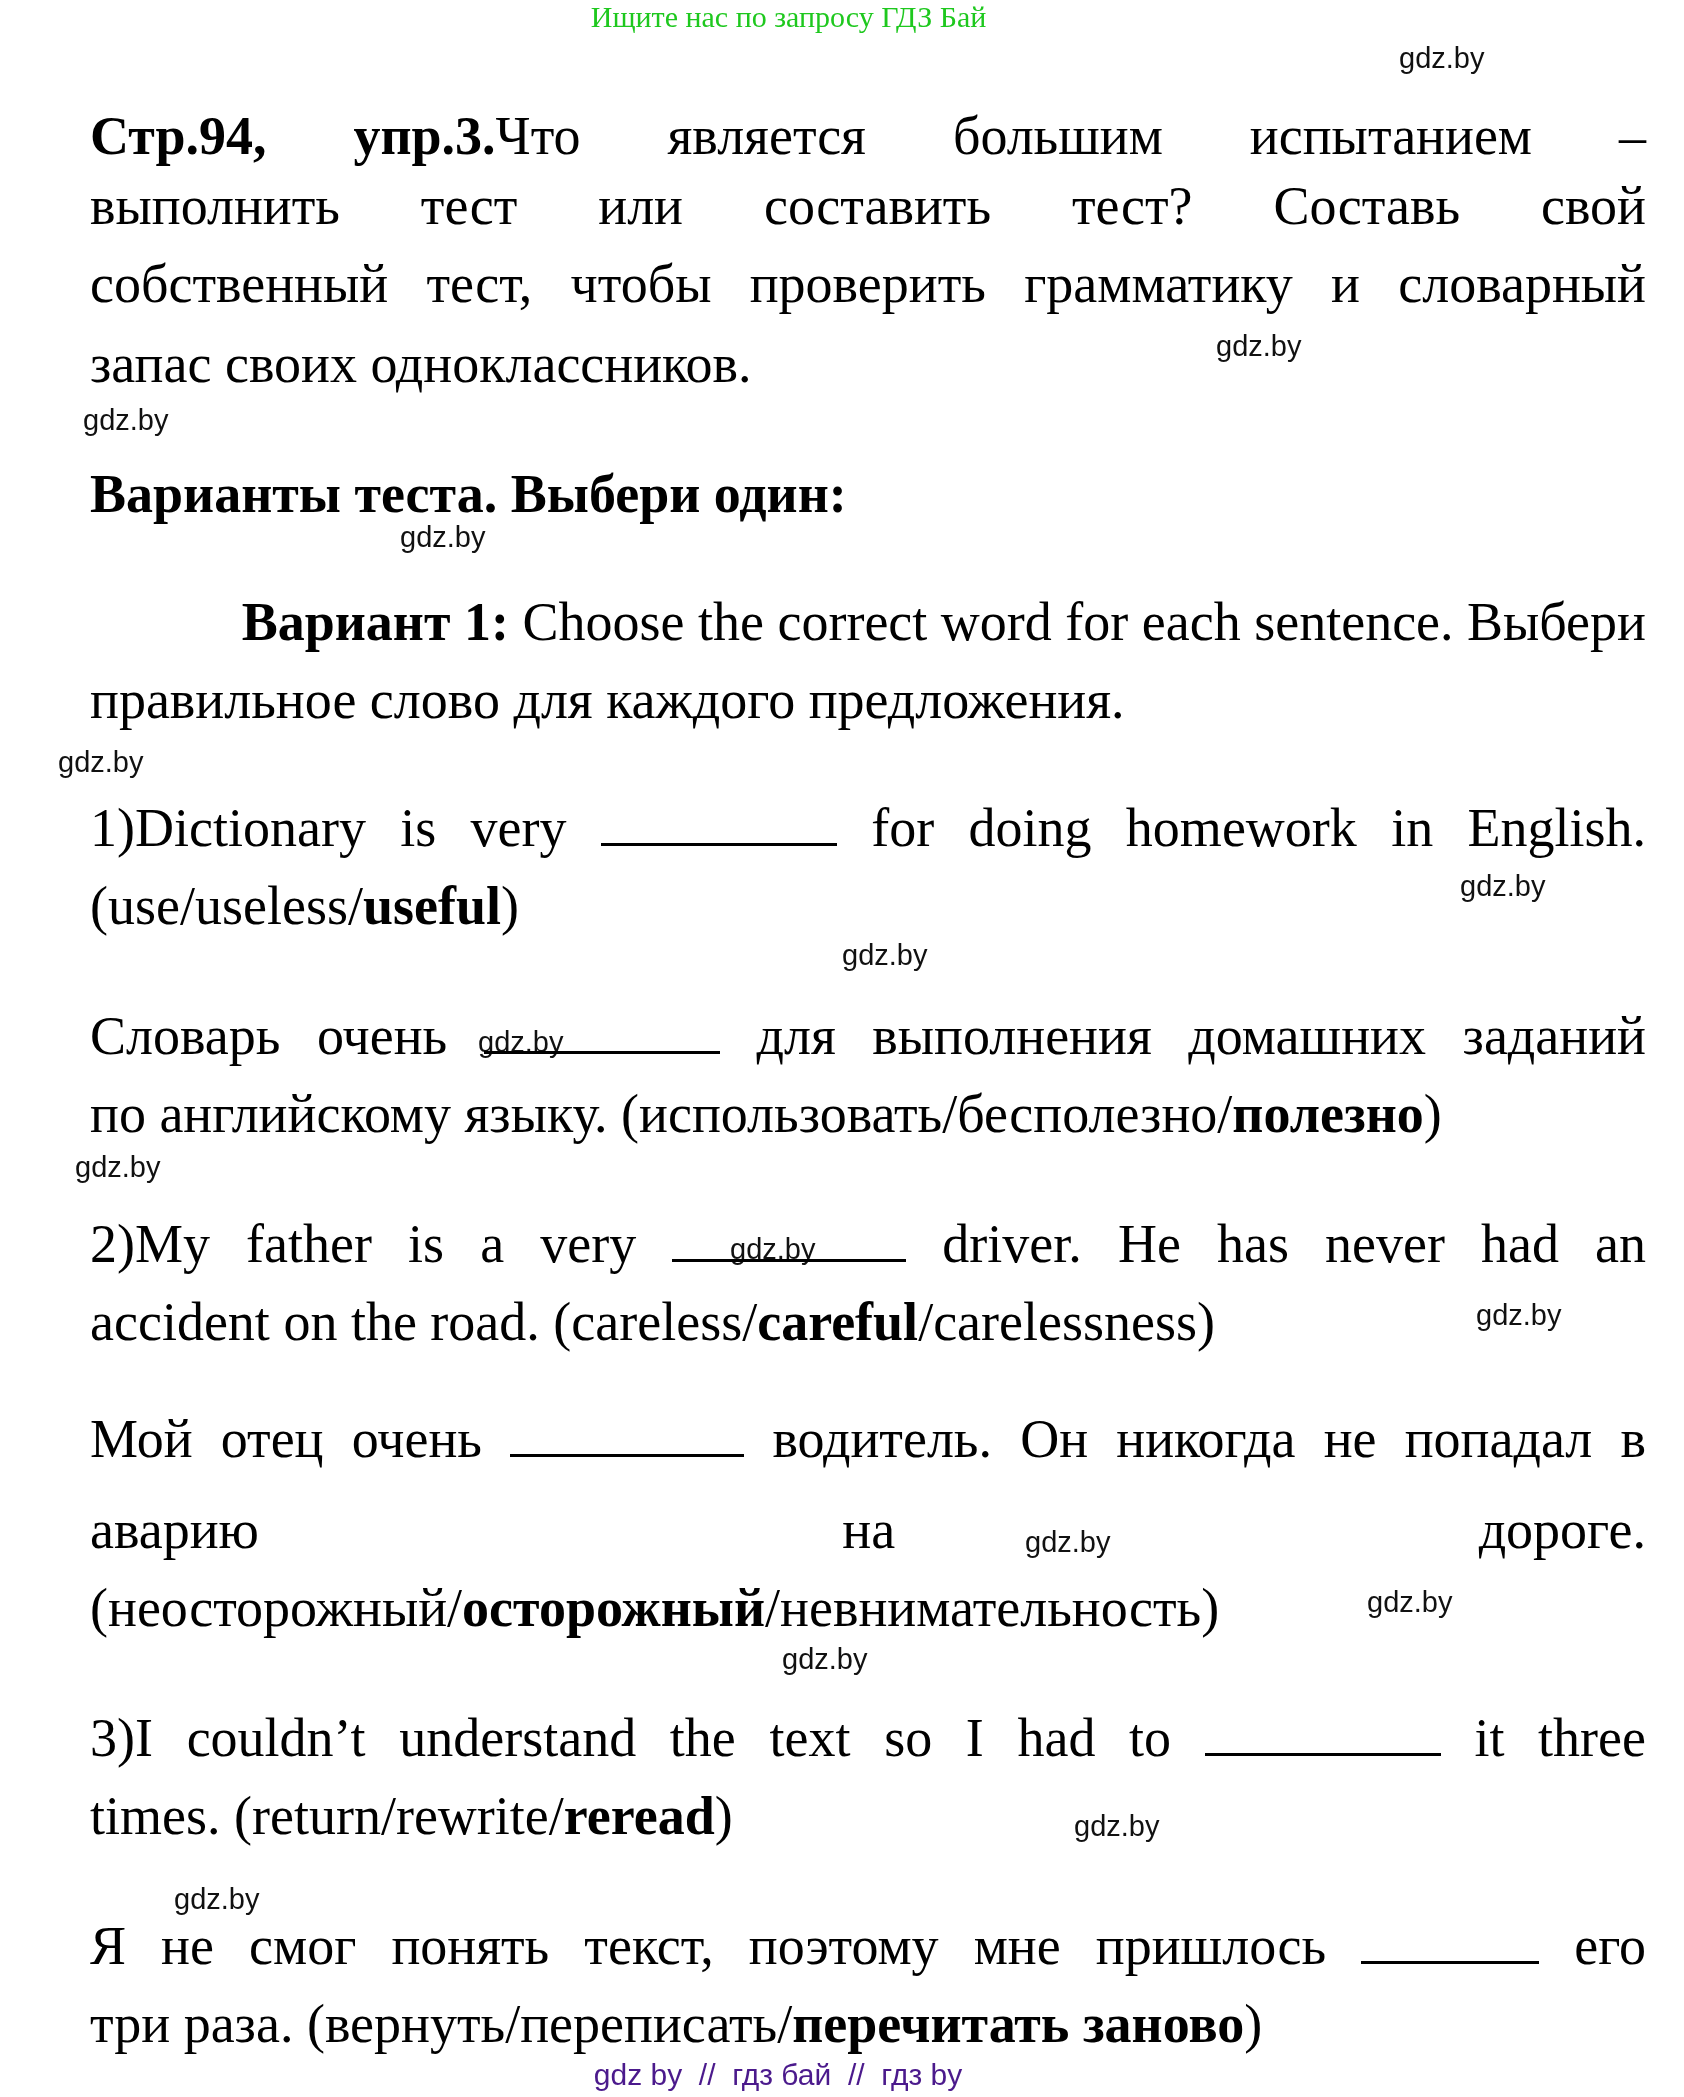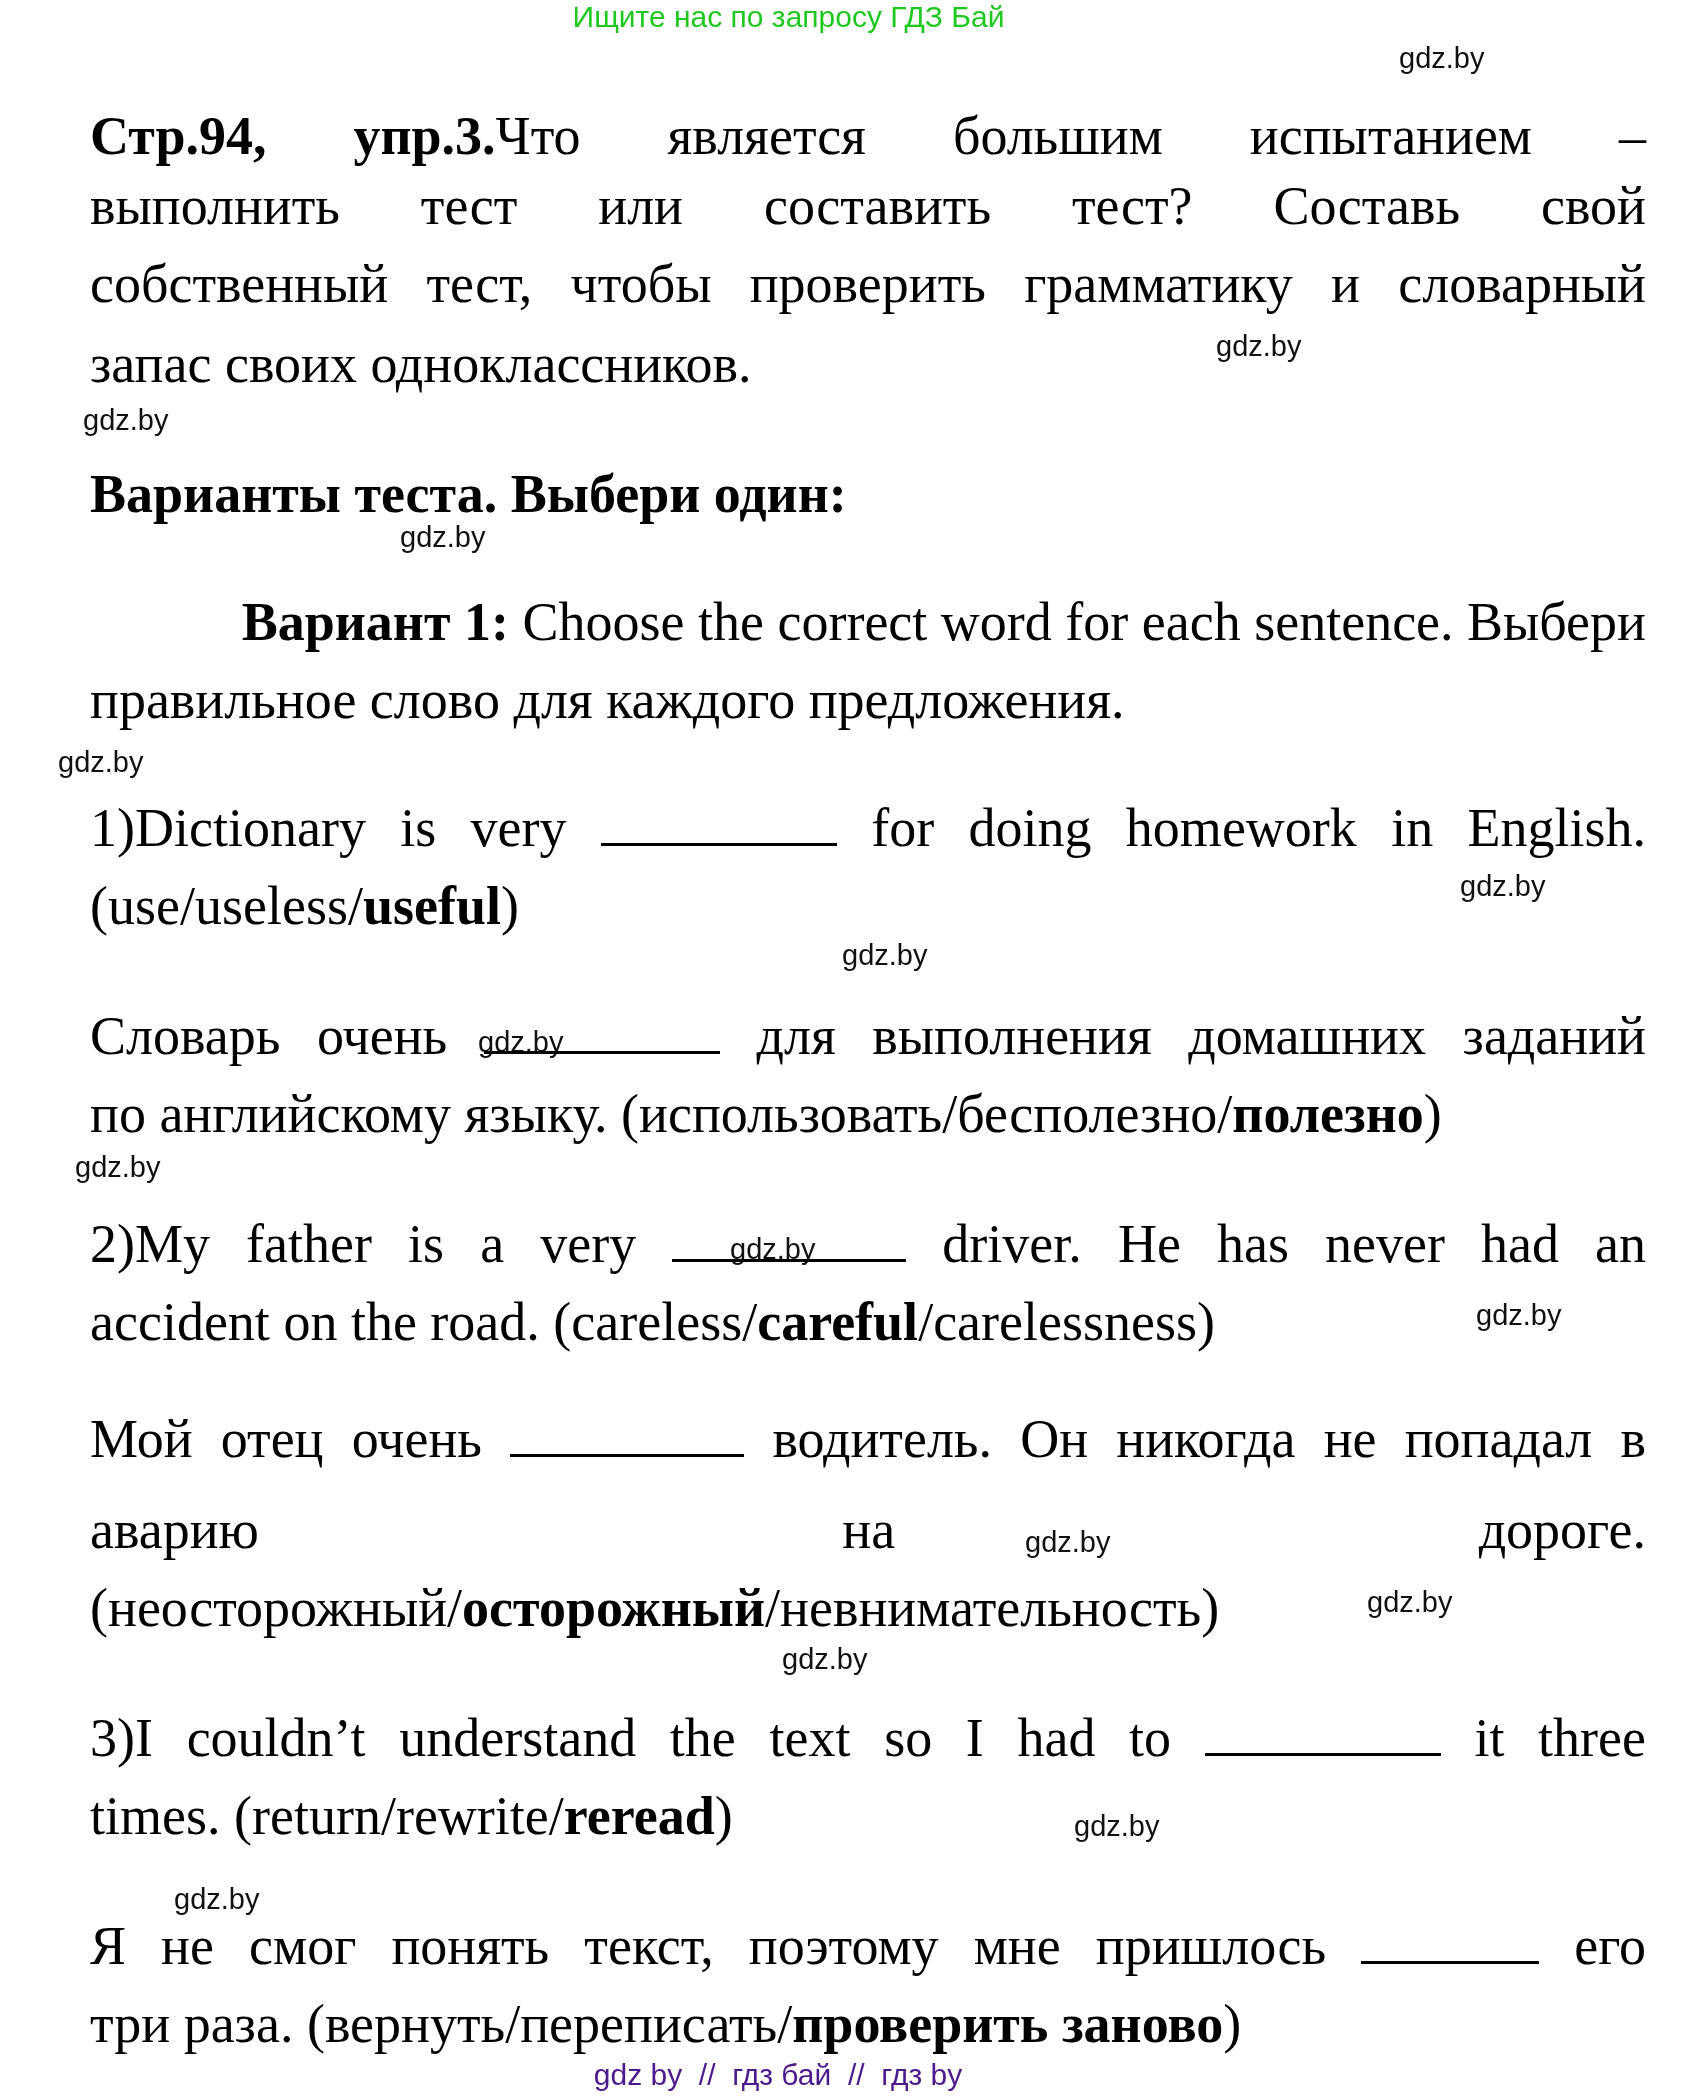--- a/index.html
+++ b/index.html
@@ -1,18 +1,18 @@
 <!DOCTYPE html>
 <html><head>
 <meta charset="utf-8">
 <style>
   html,body{margin:0;padding:0;background:#ffffff;}
   body{width:1684px;height:2097px;position:relative;overflow:hidden;}
   .banner{position:absolute;top:0;left:0;width:1577px;text-align:center;
-    font-family:Liberation Sans, sans-serif;font-size:30px;color:#1ec81e;line-height:34px;}
+    font-family:Liberation Serif, serif;font-size:30px;color:#1ec81e;line-height:34px;}
   .footer{position:absolute;top:2058px;left:0;width:1556px;text-align:center;
     font-family:"Liberation Sans",sans-serif;font-size:30px;color:#4b1a8c;line-height:34px;}
   .wm{position:absolute;font-family:"Liberation Sans",sans-serif;font-size:29px;color:#111;line-height:32px;white-space:nowrap;text-align:center;}
   .line{position:absolute;left:90px;width:1556px;font-family:"Liberation Serif",serif;
     font-size:54px;color:#000;line-height:64px;white-space:nowrap;}
   .just{text-align:justify;text-align-last:justify;white-space:normal;}
   b{font-weight:bold;}
   .blank{display:inline-block;border-bottom:3px solid #000;height:44px;vertical-align:baseline;}
 </style>
 </head>
@@ -83,16 +83,16 @@
 <div class="line just" style="top:1706px;">
   <span>3)I couldn’t understand the text so I had to</span> <span class="blank" style="width:236px;"></span> <span>it three</span>
 </div>
 <div class="line" style="top:1784px;">
   <span>times. (return/rewrite/</span><b>reread</b><span>)</span>
 </div>
 <div class="line just" style="top:1914px;">
   <span>Я не смог понять текст, поэтому мне пришлось</span> <span class="blank" style="width:178px;"></span> <span>его</span>
 </div>
 <div class="line" style="top:1992px;">
-  <span>три раза. (вернуть/переписать/</span><b>проверить заново</b><span>)</span>
+  <span>три раза. (вернуть/переписать/</span><b>перечитать заново</b><span>)</span>
 </div>
 
 <div class="footer" style="white-space:pre;">gdz by  //  гдз бай  //  гдз by</div>
 
 </body></html>

